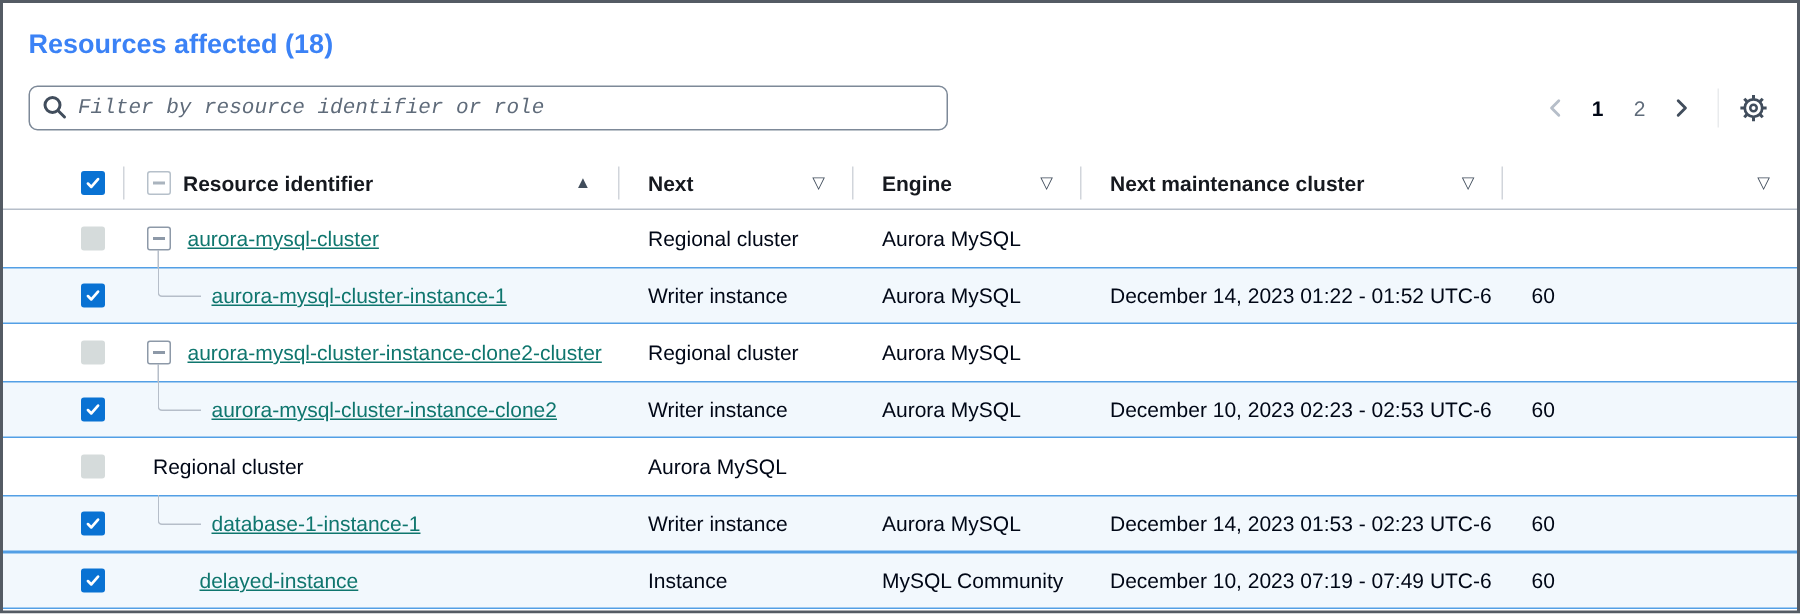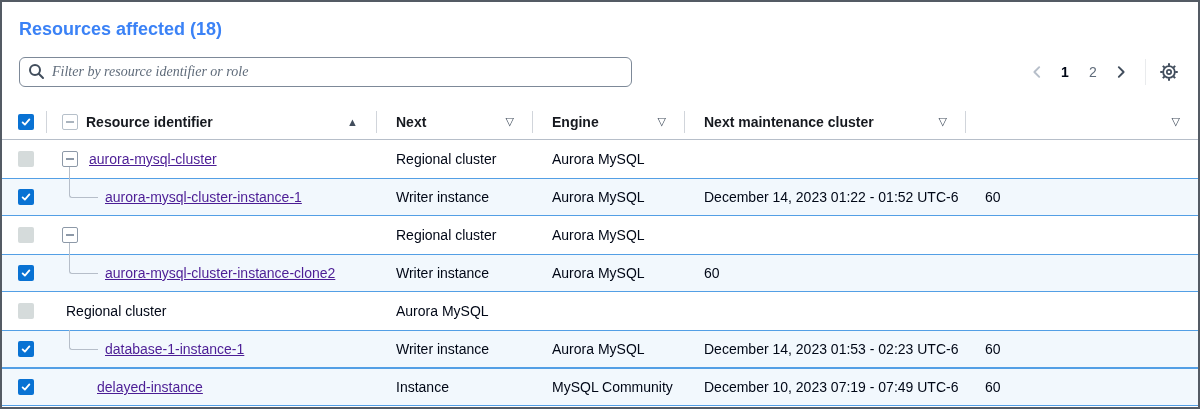--- a/index.html
+++ b/index.html
@@ -29,21 +29,21 @@
     display: flex; align-items: center;
   }
   .filter-box {
     position: relative;
     width: 613px; height: 30px;
   }
   .filter-box input {
     width: 100%; height: 100%;
     border: 1px solid #7d8998; border-radius: 6px;
     padding: 0 8px 0 32px;
-    font-family: Liberation Serif, serif;
+    font-family: Liberation Mono, monospace;
     font-size: 14px; font-style: italic; color: #14532d;
     outline: none; background: #fff;
   }
   .filter-box input::placeholder { color: #5f6b7a; font-style: italic; opacity: 1; }
   .search-glyph {
     position: absolute; left: 9px; top: 6px; width: 17px; height: 17px;
     pointer-events: none;
   }
   .toolbar-spacer { flex: 1; }
 
@@ -66,20 +66,21 @@
     display: flex; align-items: center; justify-content: center;
   }
 
   
   .table { margin-top: 16px; width: 100%; }
   .tr {
     display: grid;
     grid-template-columns: 44px 330px 156px 152px 281px auto;
     align-items: center;
     width: 100%;
+    padding-left: 36px;
   }
   .thead {
     height: 36px;
     border-bottom: 1px solid #b6bec9;
     font-weight: 700; font-size: 14px; color: #16191f;
     background: #fff;
   }
   .th { position: relative; height: 100%; display: flex; align-items: center; padding: 0 18px 0 20px; }
   .th + .th::before, .th-resource::before {
     content: ""; position: absolute; left: 0; top: 7px; height: 22px; width: 1px; background: #d1d5db;
@@ -121,21 +122,21 @@
   .tree-stem {
     position: absolute; left: 23px; top: 27px; bottom: -1px; width: 1px;
     background: #b6bec9; z-index: 1;
   }
   .tree-elbow {
     position: absolute; left: 23px; top: -1px; width: 29px; height: 20px;
     border-left: 1px solid #b6bec9; border-bottom: 1px solid #b6bec9;
     border-bottom-left-radius: 3px; z-index: 1;
   }
   .res-link {
-    color: #4c1d95; text-decoration: underline; cursor: pointer; font-size: 14px;
+    color: #0f766e; text-decoration: underline; cursor: pointer; font-size: 14px;
   }
   .indent-parent { padding-left: 43px; }
   .indent-child  { padding-left: 59px; }
   .indent-plain  { padding-left: 51px; }
 </style>
 </head>
 <body>
 
 <div class="panel">
 
@@ -250,20 +251,21 @@
       <div class="td">60</div>
     </div>
 
     <div class="tr tbody-row">
       <div class="td-select">
           <span class="checkbox disabled"></span>
         </div>
       <div class="td-resource">
         <span class="toggle-box"></span>
         <span class="tree-stem"></span>
+        <a class="res-link indent-parent">aurora-mysql-cluster-instance-clone2-cluster</a>
       </div>
       <div class="td">Regional cluster</div>
       <div class="td">Aurora MySQL</div>
       <div class="td"></div>
       <div class="td"></div>
     </div>
 
     <div class="tr tbody-row selected">
       <div class="td-select">
           <span class="checkbox checked">
@@ -271,20 +273,21 @@
               <path d="M3.5 8.5 L6.5 11.5 L12.5 4.5" fill="none" stroke="#fff" stroke-width="2.4" stroke-linecap="round" stroke-linejoin="round"></path>
             </svg>
       </span>
         </div>
       <div class="td-resource">
         <span class="tree-elbow"></span>
         <a class="res-link indent-child">aurora-mysql-cluster-instance-clone2</a>
       </div>
       <div class="td">Writer instance</div>
       <div class="td">Aurora MySQL</div>
+      <div class="td">December 10, 2023 02:23 - 02:53 UTC-6</div>
       <div class="td">60</div>
     </div>
 
     <div class="tr tbody-row">
       <div class="td-select">
           <span class="checkbox disabled"></span>
         </div>
       <div class="td">Regional cluster</div>
       <div class="td">Aurora MySQL</div>
       <div class="td"></div>

